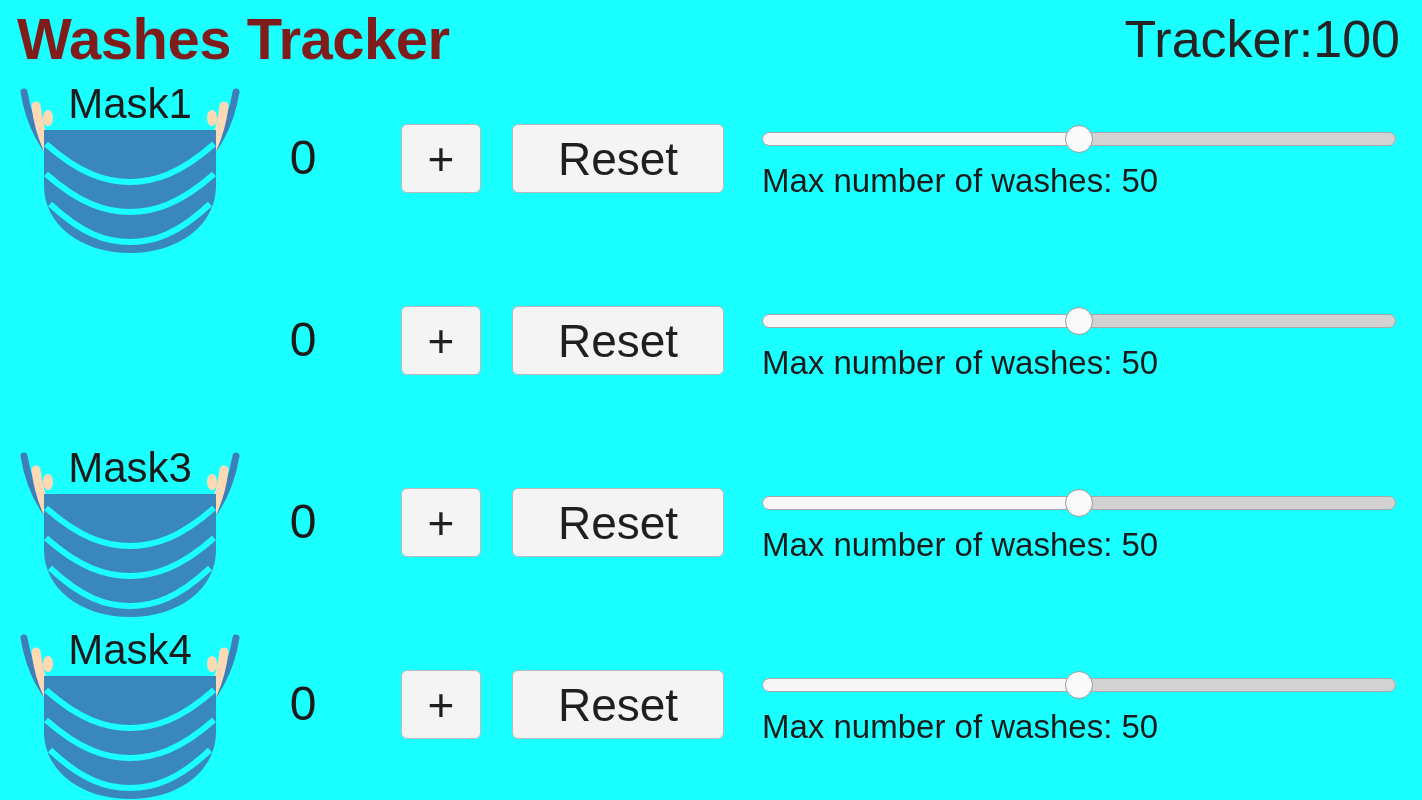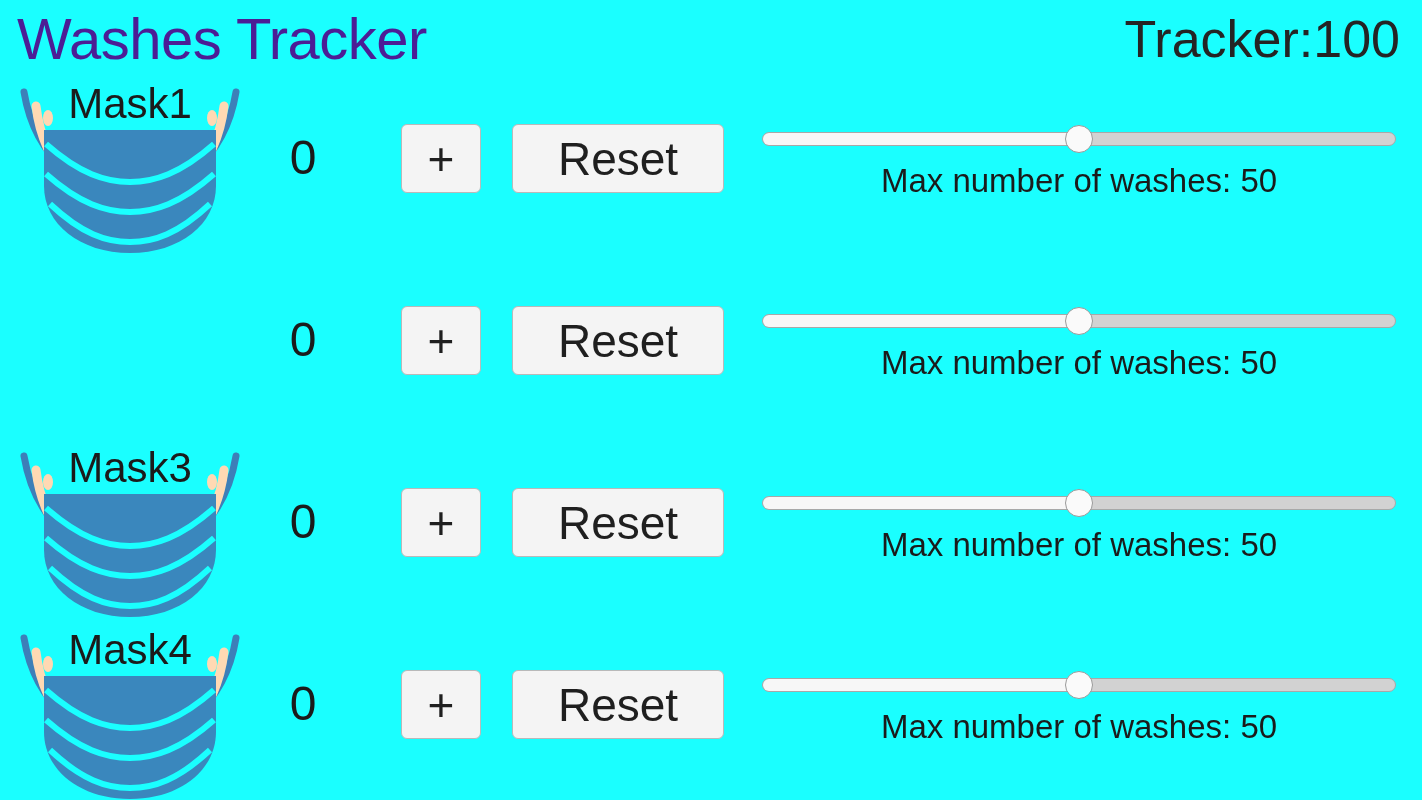--- a/index.html
+++ b/index.html
@@ -26,23 +26,23 @@
     width: 1422px;
     height: 78px;
   }
 
   .app-title {
     position: absolute;
     left: 17px;
     top: 8px;
     font-size: 58px;
     line-height: 62px;
-    font-weight: 400;
+    font-weight: 700;
     letter-spacing: -0.5px;
-    color: #4c1d95;
+    color: #7f1d1d;
     white-space: nowrap;
   }
 
   .points-wrap {
     position: absolute;
     right: 22px;
     top: 8px;
     font-size: 52px;
     line-height: 62px;
     font-weight: 400;
@@ -181,21 +181,20 @@
     background: #fafafa;
     border: 1px solid #9a9a9a;
     cursor: pointer;
   }
 
   .slider-caption {
     position: absolute;
     left: 762px;
     top: 84px;
     width: 634px;
-    text-align: center;
     font-size: 33px;
     line-height: 38px;
     color: #1b1b1b;
     white-space: nowrap;
   }
 </style>
 </head>
 <body style="background: rgb(26, 255, 255);">
 
 <div class="header">

